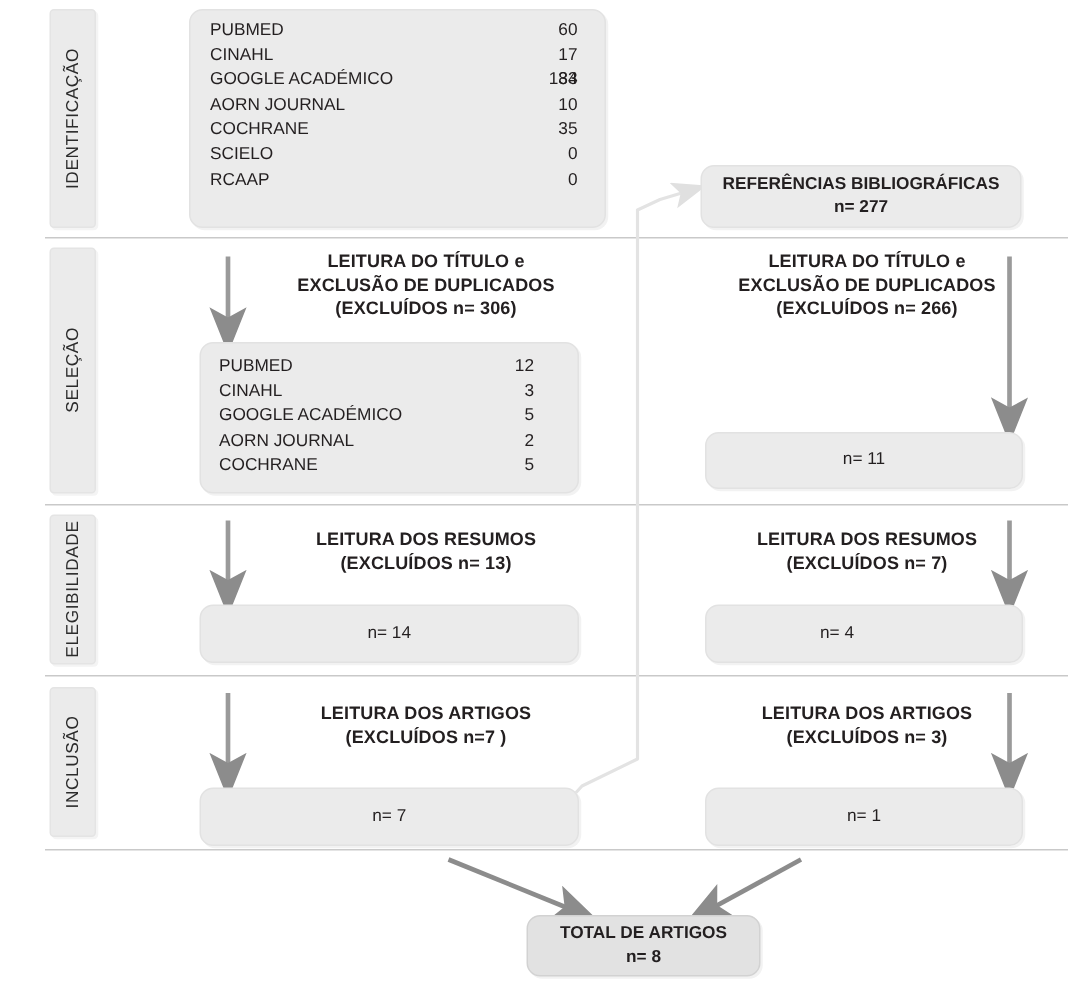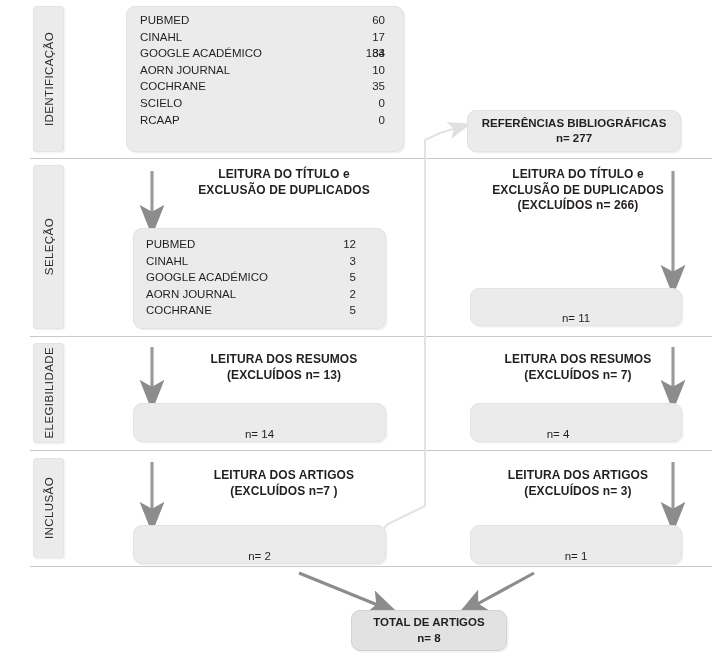--- a/index.html
+++ b/index.html
@@ -94,21 +94,21 @@
     color: #231f20;
     font-weight: 600;
     display: flex;
     flex-direction: column;
     align-items: center;
     justify-content: center;
     box-sizing: border-box;
     pointer-events: none;
   }
   .box-text .ln { display: block; white-space: nowrap; }
-  .box-text.plain { font-weight: 400; margin-top: 12px; }
+  .box-text.plain { font-weight: 400; }
 
   
   #vec {
     position: absolute;
     left: 0;
     top: 0;
     width: 721px;
     height: 663px;
     pointer-events: none;
   }
@@ -201,20 +201,21 @@
 
   <div class="box" style="left:467px; top:110px; width:214px; height:42px;"></div>
   <div class="box-text" style="left:467px; top:110px; width:214px; height:42px;">
     <span class="ln">REFERÊNCIAS BIBLIOGRÁFICAS</span>
     <span class="ln">n= 277</span>
   </div>
 
   <div class="caption" style="left:166px; top:167px; width:236px;">
     <span class="ln">LEITURA DO TÍTULO e</span>
     <span class="ln">EXCLUSÃO DE DUPLICADOS</span>
+    <span class="ln">(EXCLUÍDOS n= 306)</span>
   </div>
 
   <div class="caption" style="left:460px; top:167px; width:236px;">
     <span class="ln">LEITURA DO TÍTULO e</span>
     <span class="ln">EXCLUSÃO DE DUPLICADOS</span>
     <span class="ln">(EXCLUÍDOS n= 266)</span>
   </div>
 
   <div class="box" style="left:133px; top:228px; width:253px; height:101px;"></div>
   <div class="db-table" style="left:146px; top:236px; width:210px;">
@@ -268,21 +269,21 @@
     <span class="ln">LEITURA DOS ARTIGOS</span>
     <span class="ln">(EXCLUÍDOS n=7 )</span>
   </div>
   <div class="caption" style="left:460px; top:468px; width:236px;">
     <span class="ln">LEITURA DOS ARTIGOS</span>
     <span class="ln">(EXCLUÍDOS n= 3)</span>
   </div>
 
   <div class="box" style="left:133px; top:525px; width:253px; height:39px;"></div>
   <div class="box-text plain" style="left:133px; top:525px; width:253px; height:39px;">
-    <span class="ln">n= 2</span>
+    <span class="ln">n= 7</span>
   </div>
 
   <div class="box" style="left:470px; top:525px; width:212px; height:39px;"></div>
   <div class="box-text plain" style="left:470px; top:525px; width:212px; height:39px;">
     <span class="ln">n= 1</span>
   </div>
 
   <div class="box" style="left:351px; top:610px; width:156px; height:41px; background:#e2e2e2; border-color:#d2d2d2;"></div>
   <div class="box-text" style="left:351px; top:610px; width:156px; height:41px;border-radius:13px;">
     <span class="ln">TOTAL DE ARTIGOS</span>

